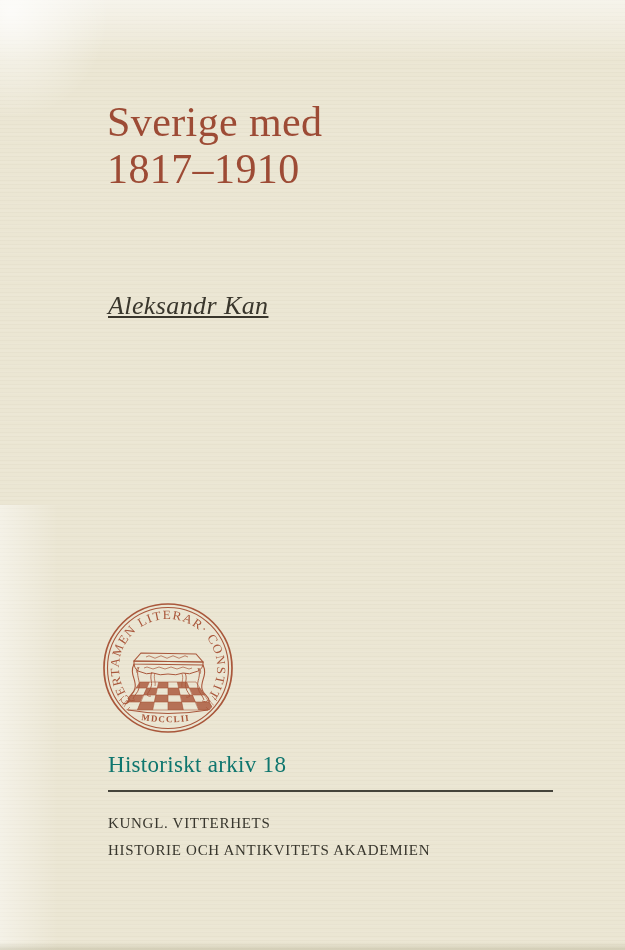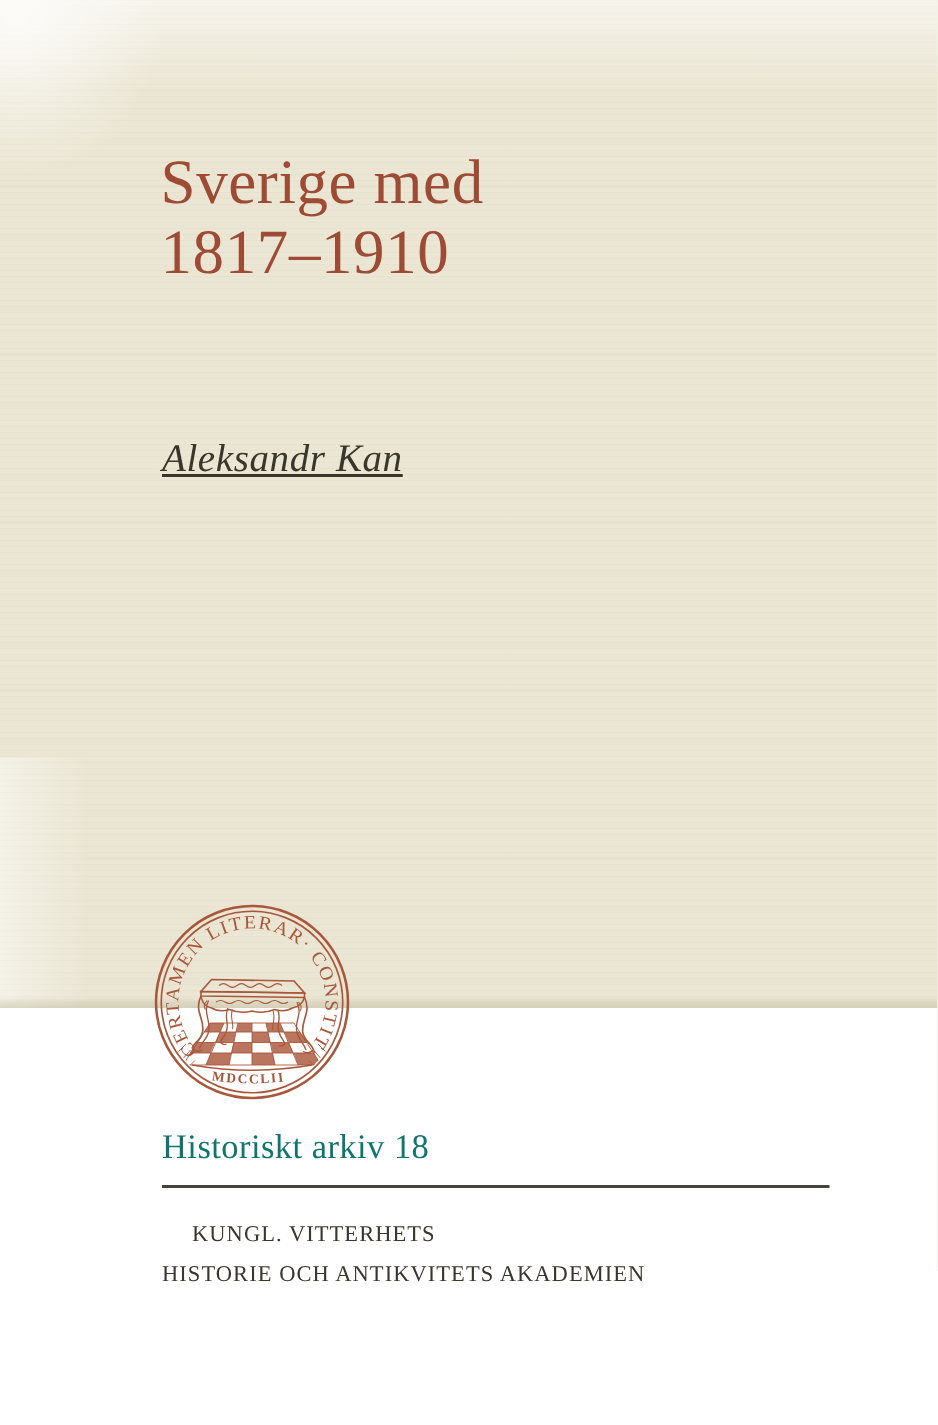--- a/index.html
+++ b/index.html
@@ -1,21 +1,21 @@
 <!DOCTYPE html>
 <html><head>
 <meta charset="utf-8">
 <style>
   html,body{margin:0;padding:0;}
   body{
     width:625px;height:950px;overflow:hidden;
     font-family:"Liberation Serif", serif;
   }
   .page{
-    position:relative;width:625px;height:672px;
+    position:relative;width:625px;height:950px;
     background:#ebe6d3;
   }
   .page::before{ 
     content:"";position:absolute;inset:0;
     background:
       repeating-linear-gradient(180deg, rgba(120,110,80,0.035) 0 1px, rgba(0,0,0,0) 1px 4px),
       repeating-linear-gradient(180deg, rgba(255,255,255,0.05) 0 2px, rgba(0,0,0,0) 2px 7px);
     pointer-events:none;
   }
   .artifact{position:absolute;pointer-events:none;}
@@ -57,21 +57,21 @@
     color:#0f766e;font-size:23px;letter-spacing:0.3px;
   }
   .rule{
     position:absolute;left:108px;top:790px;width:445px;height:2px;
     background:#45443b;
   }
   .pub{
     position:absolute;left:108px;
     color:#38362d;font-size:15px;letter-spacing:0.7px;
   }
-  .pub-1{top:815px;margin-left:20px;}
+  .pub-1{top:815px;}
   .pub-2{top:842px;}
 </style>
 </head>
 <body>
 
 <div class="page">
 
   <div class="artifact artifact-top"></div>
   <div class="artifact artifact-corner"></div>
   <div class="artifact artifact-left"></div>

